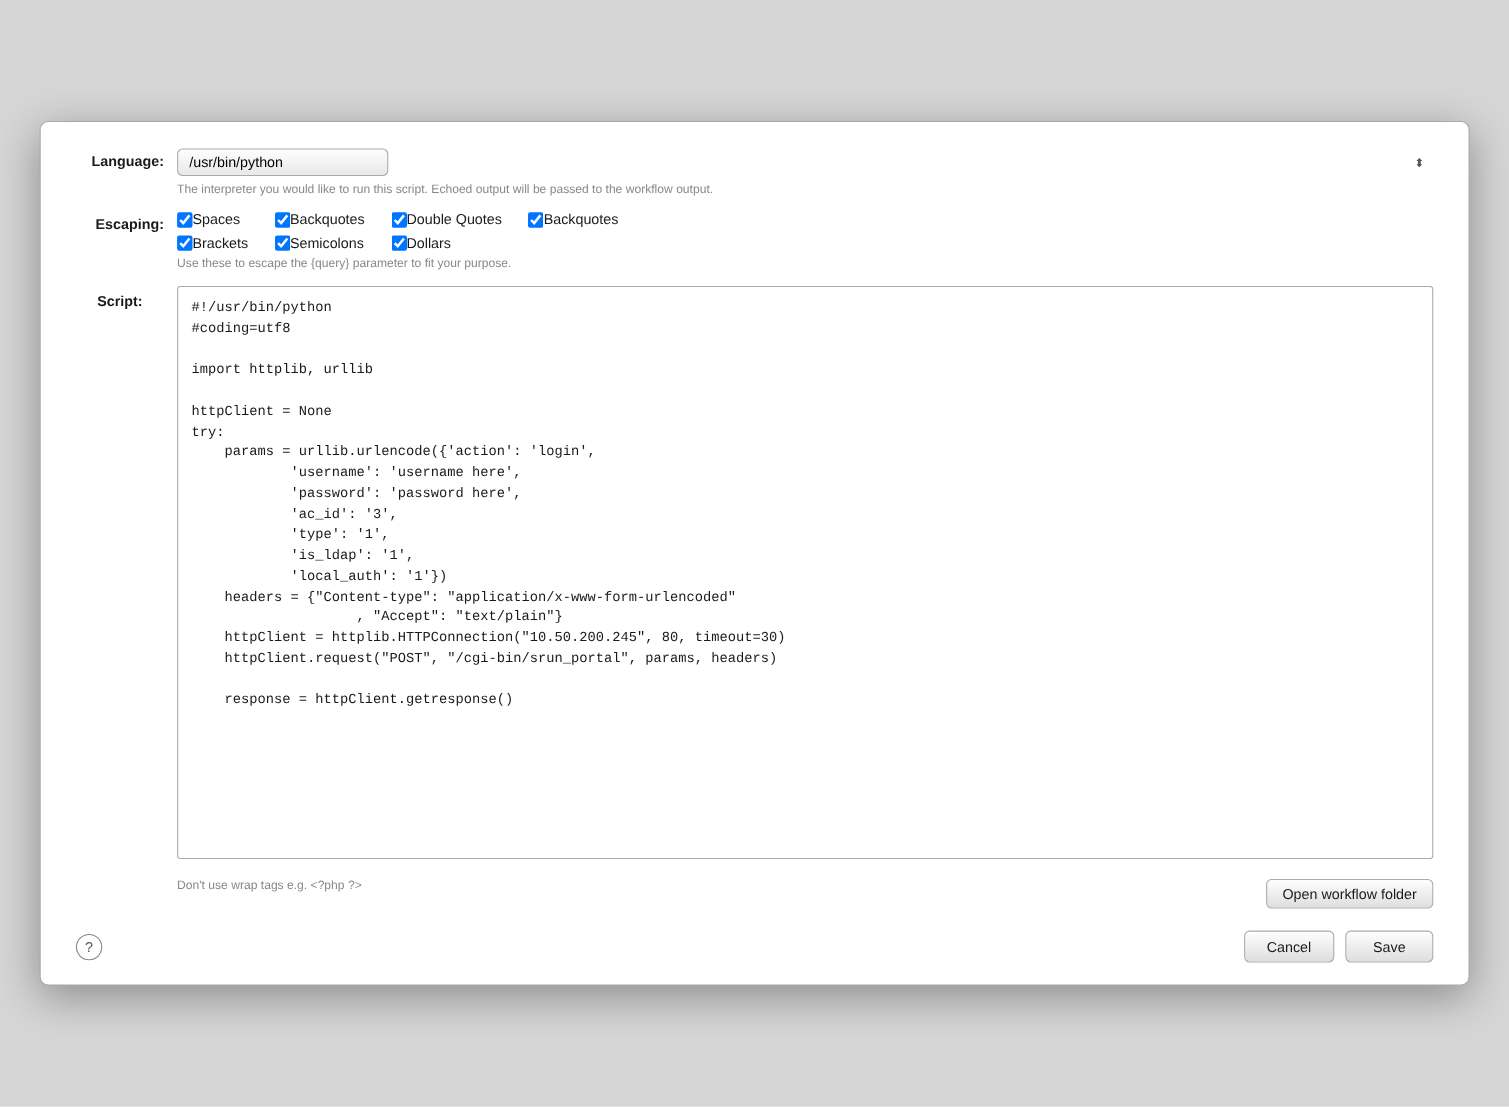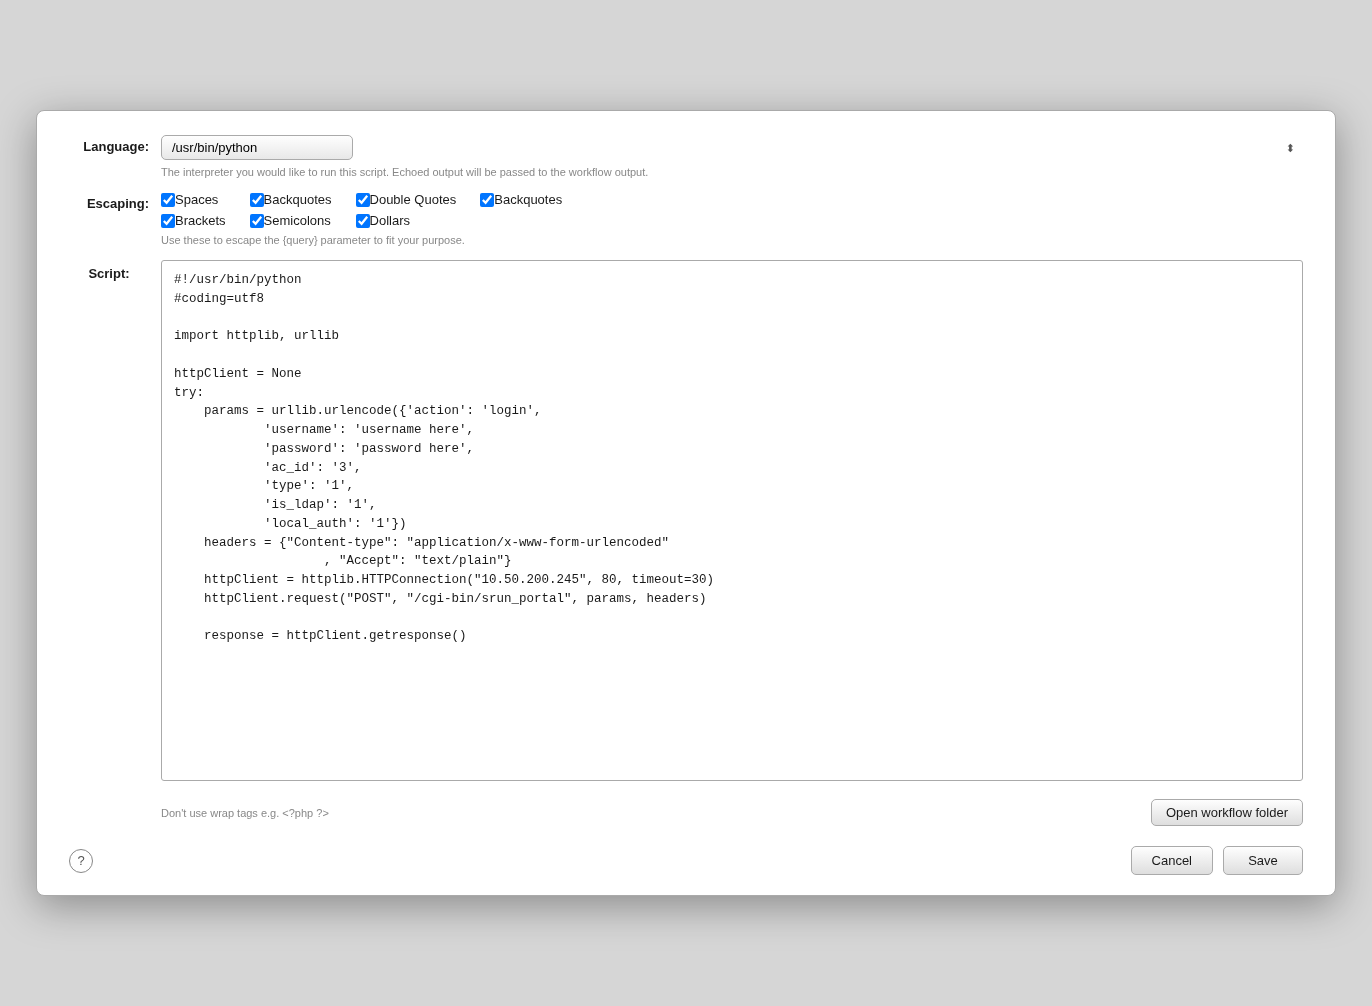--- a/index.html
+++ b/index.html
@@ -143,21 +143,20 @@
       font-size: 12.5px;
       padding: 10px 12px;
       resize: none;
       color: #1a1a1a;
       line-height: 1.5;
       overflow-y: auto;
     }
 
     .script-footer {
       display: flex;
-      align-items: center;
       justify-content: space-between;
       margin-top: 12px;
     }
 
     .script-hint {
       color: #888;
       font-size: 11px;
     }
 
     .open-folder-btn {

